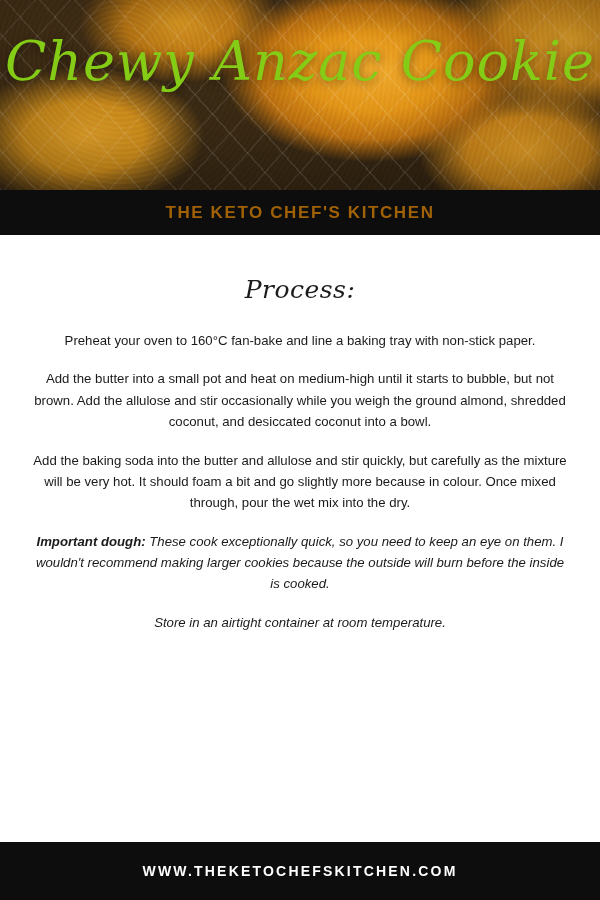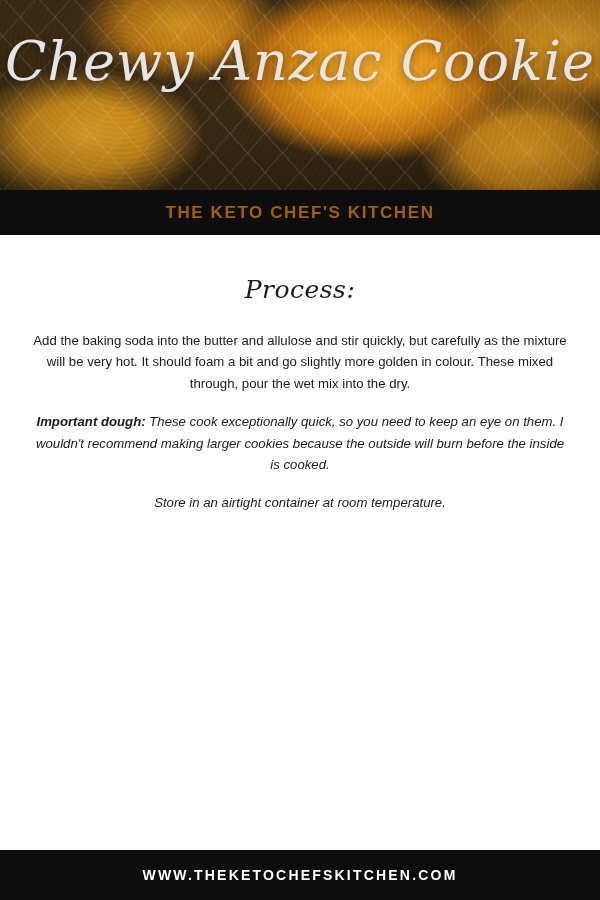--- a/index.html
+++ b/index.html
@@ -56,21 +56,21 @@
   .hero-vignette {
     position: absolute;
     inset: 0;
     background: radial-gradient(ellipse at 50% 45%, rgba(0,0,0,0) 35%, rgba(0,0,0,0.28) 100%);
   }
   .hero-title {
     position: absolute;
     left: 0; right: 0;
     top: 34px;
     text-align: center;
-    color: #e5e5e5;
+    color: #84cc16;
     font-family: "DejaVu Serif", serif;
     font-style: italic;
     font-weight: 400;
     font-size: 54px;
     letter-spacing: 1px;
     line-height: 1.05;
     text-shadow: 0 2px 10px rgba(0,0,0,0.45);
     white-space: nowrap;
   }
 
@@ -123,21 +123,21 @@
   }
   .step.store {
     font-style: italic;
   }
 
   
   .footer-bar {
     position: absolute;
     left: 0; bottom: 0;
     width: 600px;
-    height: 50px;
+    height: 58px;
     background: #0d0d0d;
     display: flex;
     align-items: center;
     justify-content: center;
   }
   .footer-bar span {
     color: #ffffff;
     font-size: 14px;
     font-weight: 700;
     letter-spacing: 2.2px;
@@ -157,21 +157,23 @@
   </div>
 
   <div class="brand-bar">
     <span>THE KETO CHEF'S KITCHEN</span>
   </div>
 
   <div class="content">
     <div class="section-heading">Process:</div>
 
     <div class="steps">
-      <p class="step">Add the baking soda into the butter and allulose and stir quickly, but carefully as the mixture will be very hot. It should foam a bit and go slightly more golden in colour. These mixed through, pour the wet mix into the dry.</p>
+      <p class="step">Preheat your oven to 160°C fan-bake and line a baking tray with non-stick paper.</p>
+      <p class="step">Add the butter into a small pot and heat on medium-high until it starts to bubble, but not brown. Add the allulose and stir occasionally while you weigh the ground almond, shredded coconut, and desiccated coconut into a bowl.</p>
+      <p class="step">Add the baking soda into the butter and allulose and stir quickly, but carefully as the mixture will be very hot. It should foam a bit and go slightly more because in colour. Once mixed through, pour the wet mix into the dry.</p>
       <p class="step note"><b>Important dough:</b> <span>These cook exceptionally quick, so you need to keep an eye on them. I wouldn't recommend making larger cookies because the outside will burn before the inside is cooked.</span></p>
       <p class="step store">Store in an airtight container at room temperature.</p>
     </div>
   </div>
 
   <div class="footer-bar">
     <span>WWW.THEKETOCHEFSKITCHEN.COM</span>
   </div>
 
 </div>

